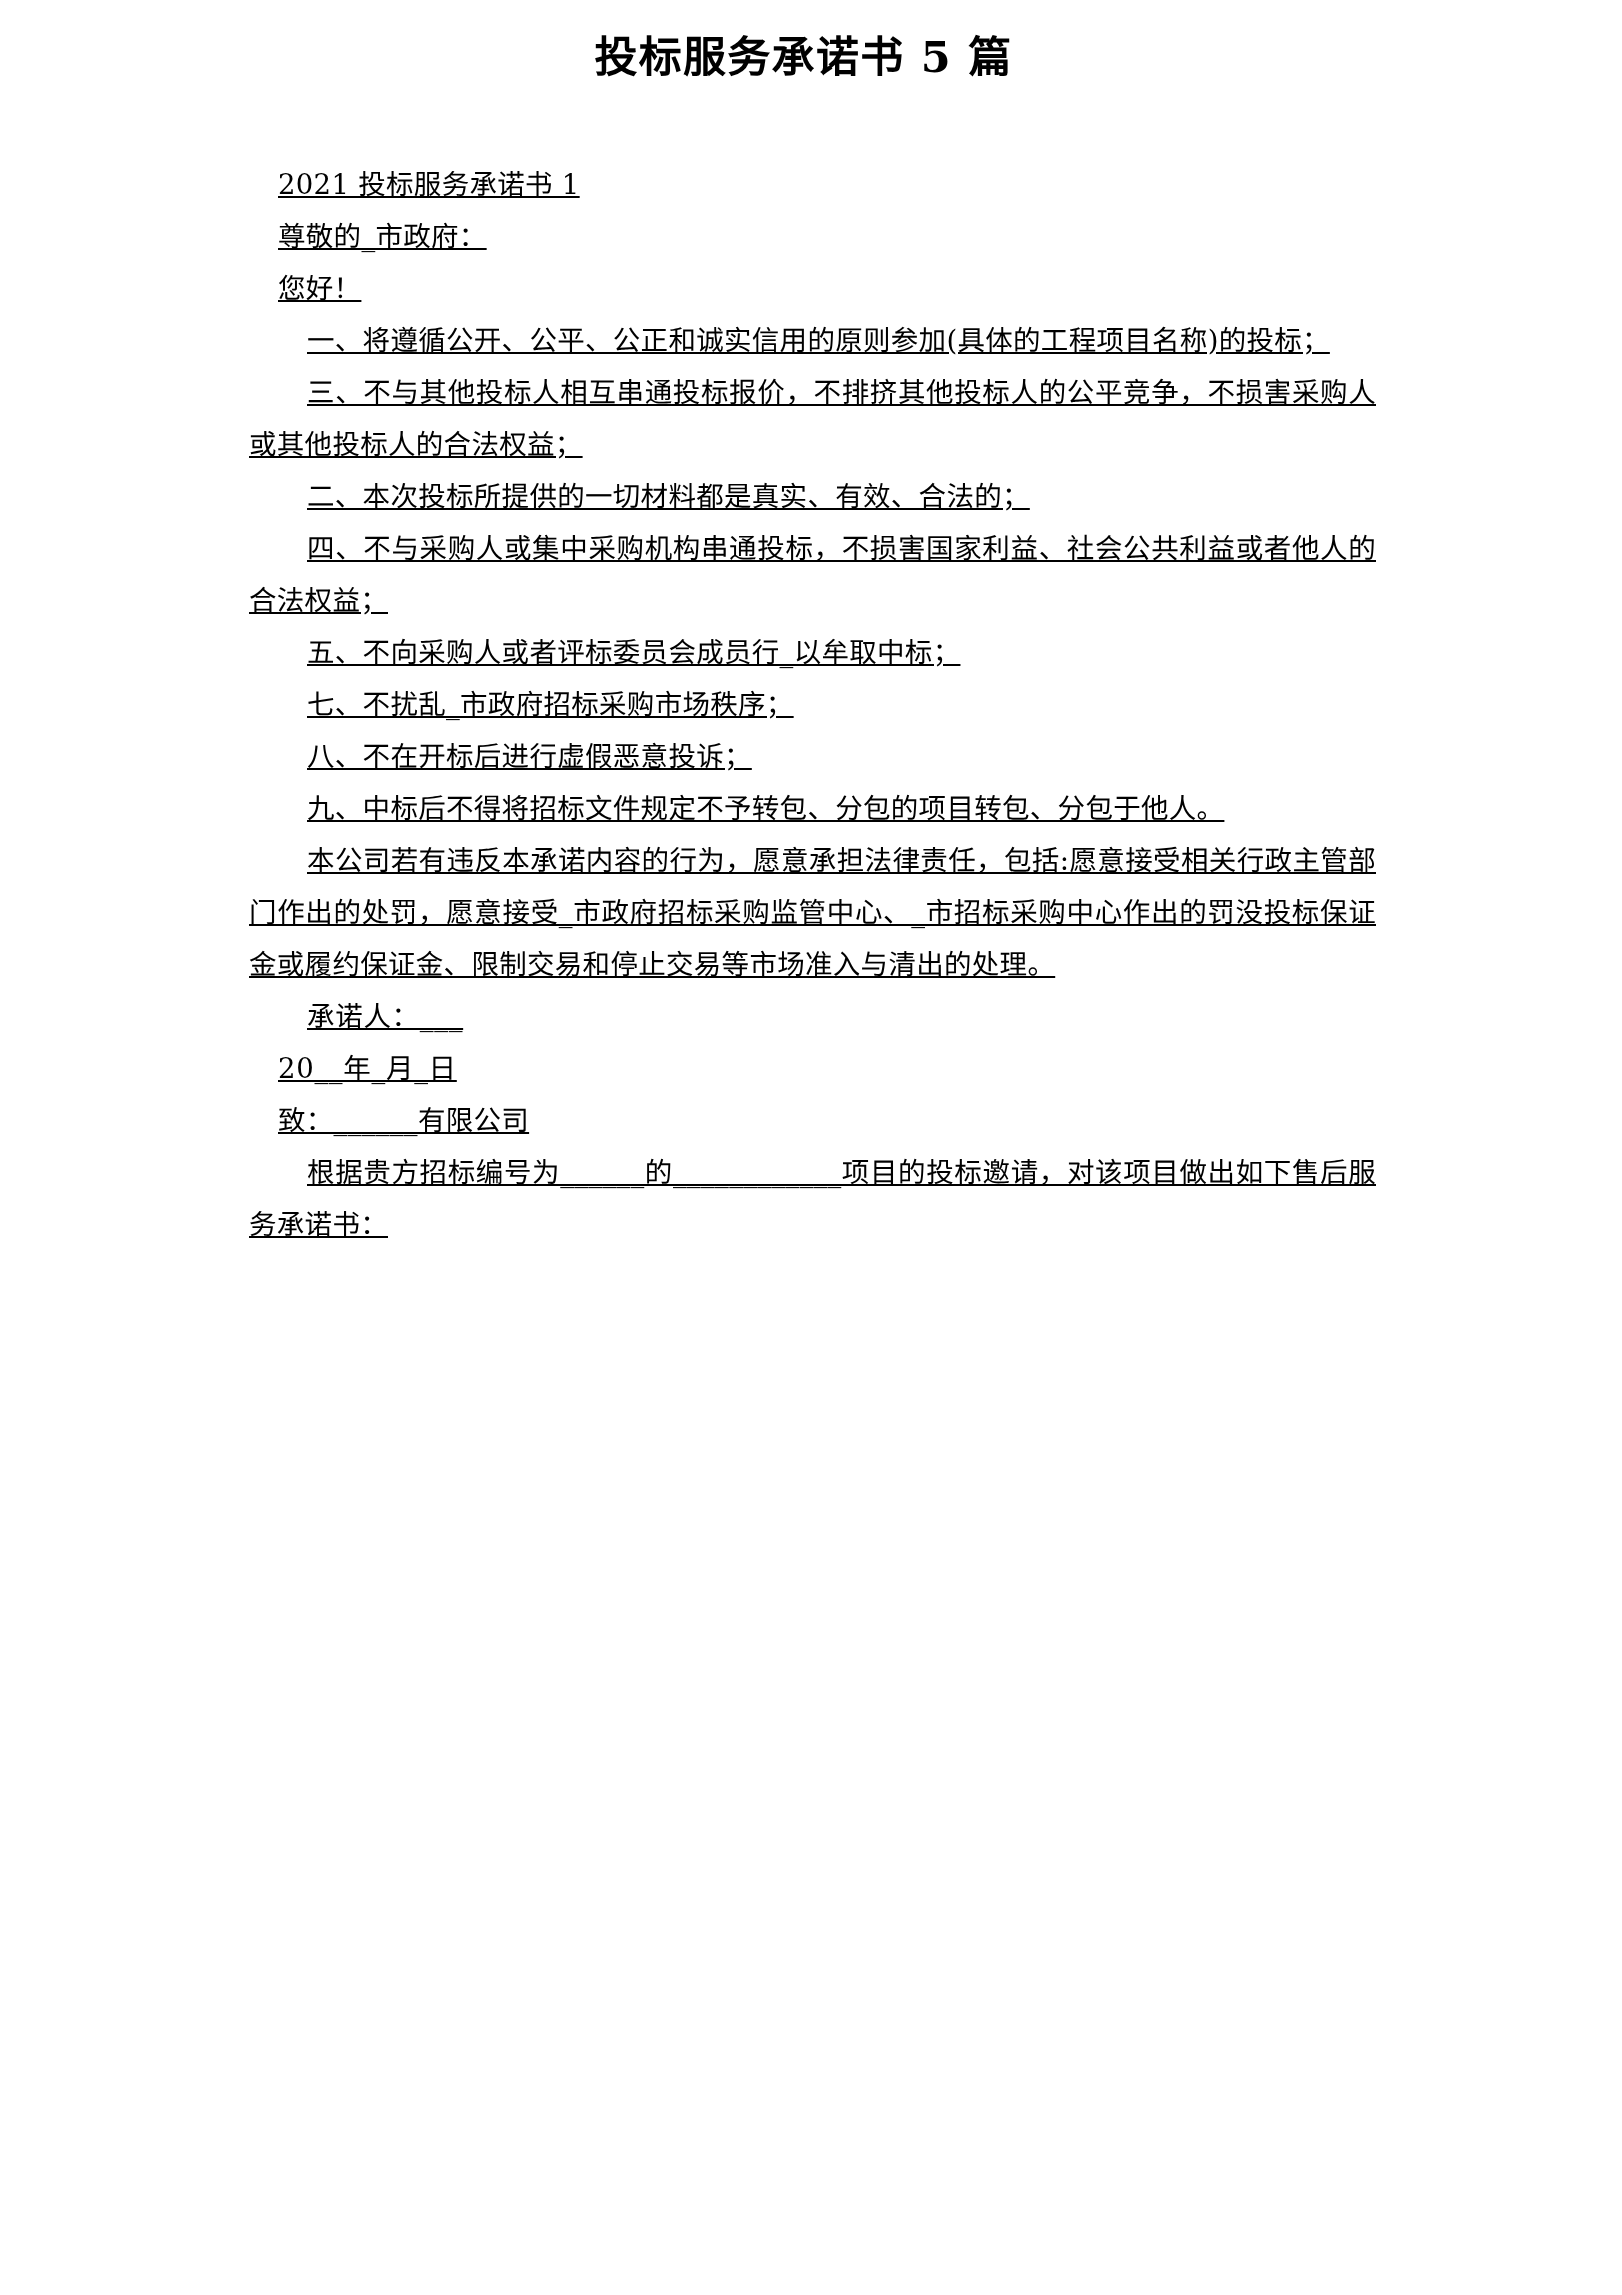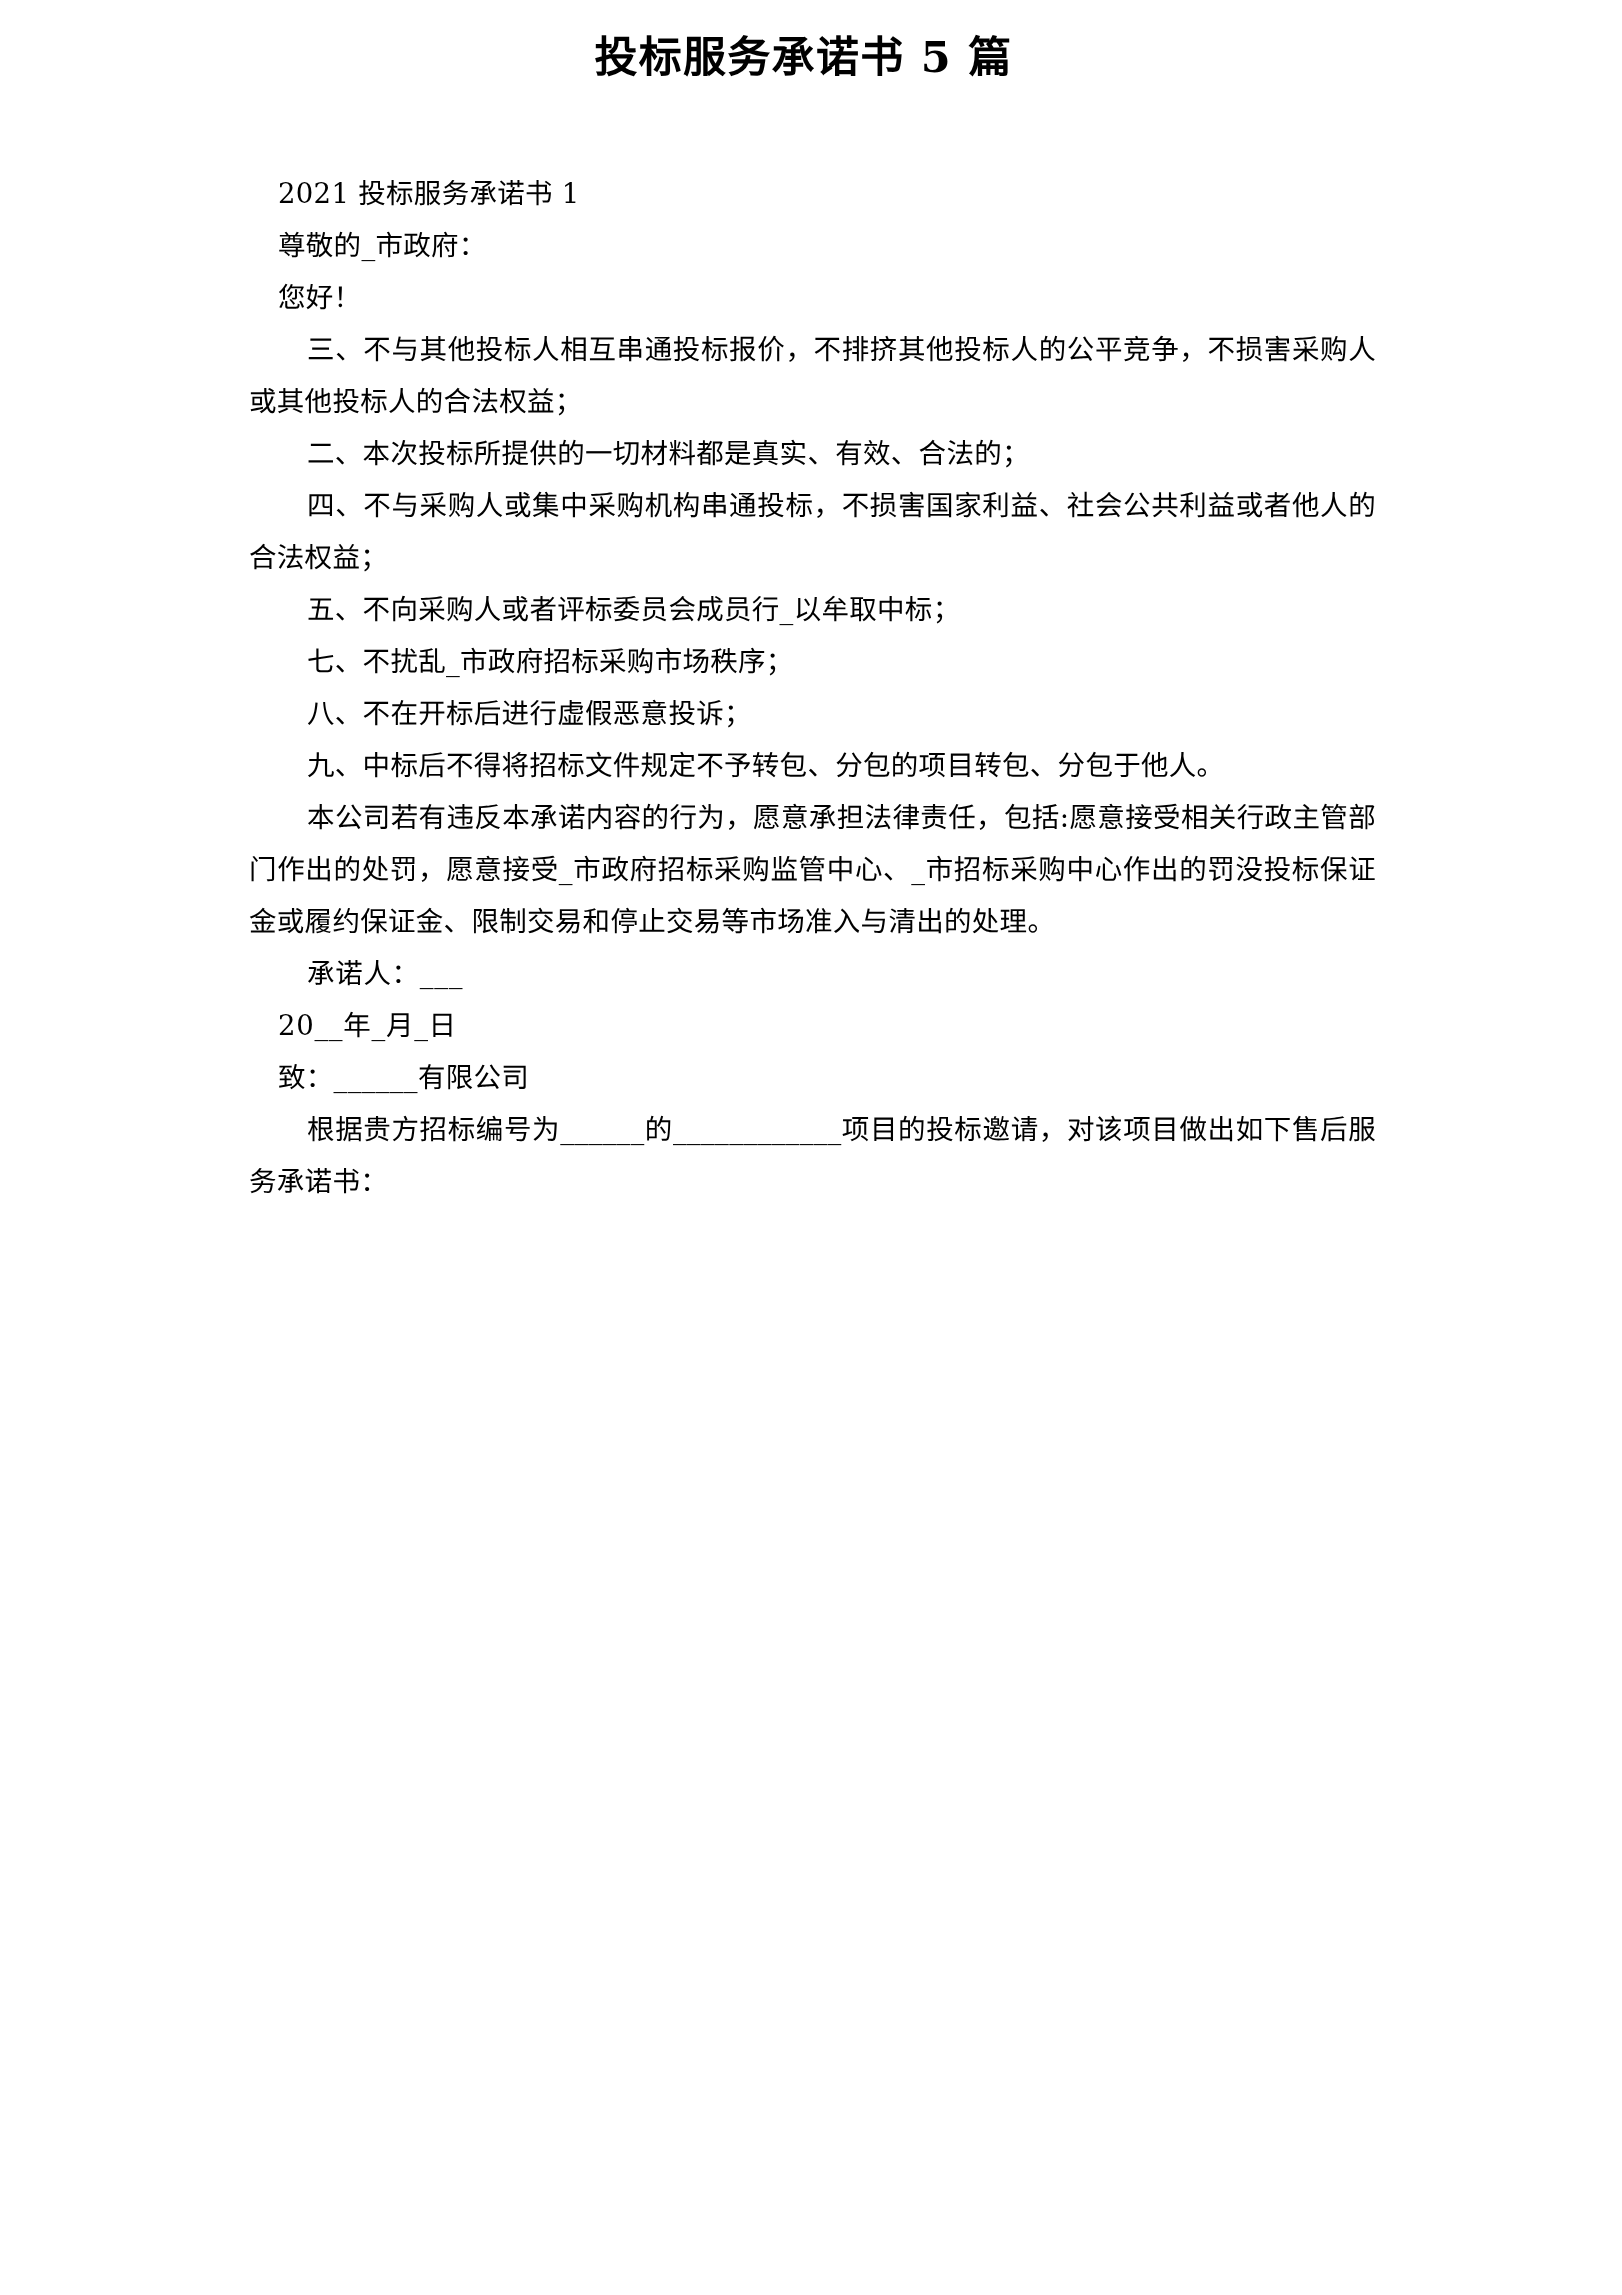--- a/index.html
+++ b/index.html
@@ -17,22 +17,23 @@
     box-sizing: border-box;
     overflow: hidden;
     font-family: "DejaVu Serif", "Liberation Serif", serif;
     color: #000000;
   }
 
   
   .doc-body {
     position: absolute;
     left: 249px;
-    top: 167px;
+    top: 158px;
     width: 1127px;
+    text-decoration: underline;
   }
 
   .doc-title {
     font-size: 43px;
     line-height: 1.35;
     font-weight: 700;
     text-align: center;
     letter-spacing: 1.3px;
     margin: 0 16px 22px 0;
     padding-top: 27.5px;
@@ -63,20 +64,21 @@
 
   <div class="doc-body">
 
     <p class="para indent-1">2021 投标服务承诺书 1</p>
 
     <p class="para indent-1">尊敬的_市政府：</p>
 
     <p class="para indent-1">您好！</p>
 
 
+    <p class="para indent-2">一、将遵循公开、公平、公正和诚实信用的原则参加(具体的工程项目名称)的投标；</p>
 
     <p class="para indent-2">三、不与其他投标人相互串通投标报价，不排挤其他投标人的公平竞争，不损害采购人或其他投标人的合法权益；</p>
 
     <p class="para indent-2">二、本次投标所提供的一切材料都是真实、有效、合法的；</p>
 
     <p class="para indent-2">四、不与采购人或集中采购机构串通投标，不损害国家利益、社会公共利益或者他人的合法权益；</p>
 
     <p class="para indent-2">五、不向采购人或者评标委员会成员行_以牟取中标；</p>
 
 

